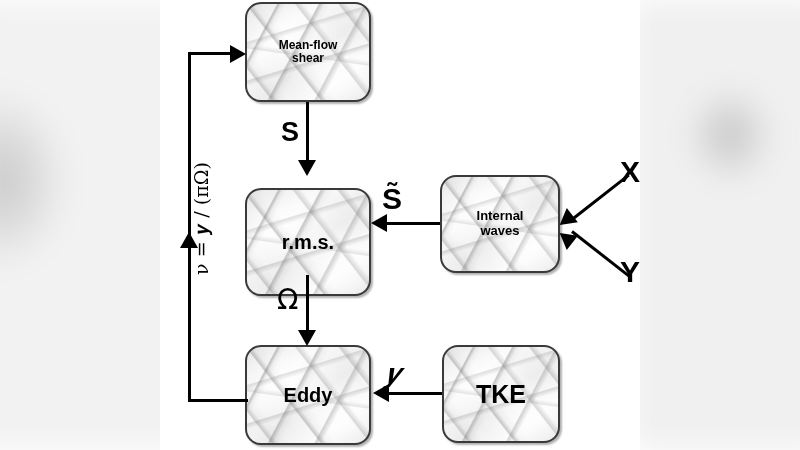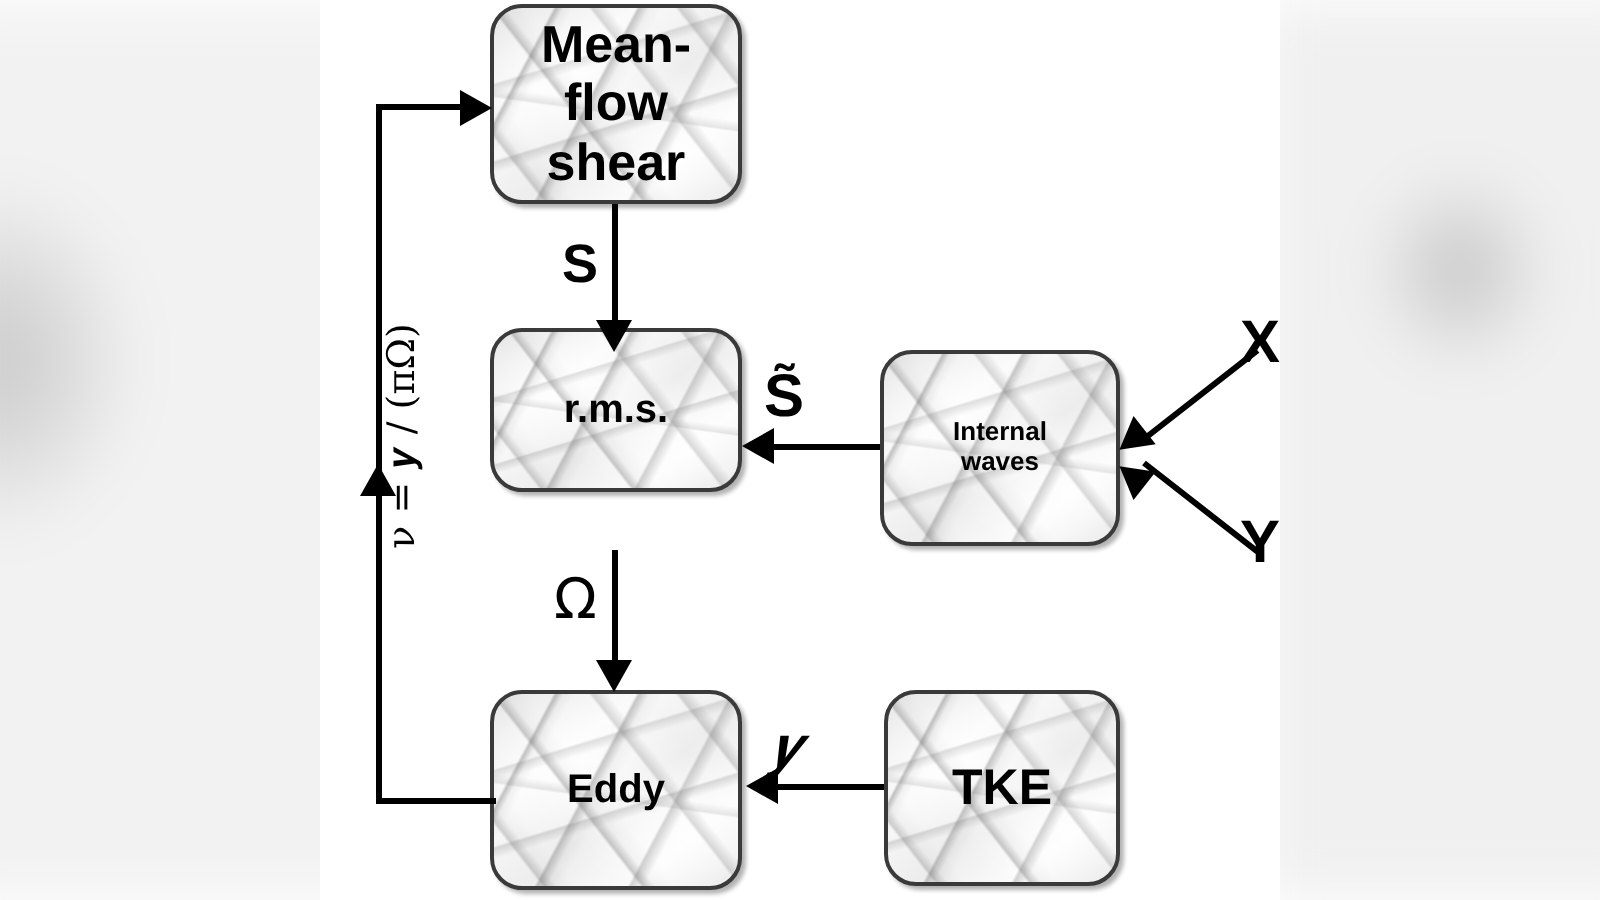--- a/index.html
+++ b/index.html
@@ -74,22 +74,22 @@
       linear-gradient(52deg, rgba(130,130,130,0.00) 0%, rgba(130,130,130,0.00) 12%, rgba(110,110,110,0.30) 13%, rgba(130,130,130,0.05) 16%, rgba(130,130,130,0.00) 21%, rgba(130,130,130,0.00) 37%, rgba(100,100,100,0.33) 38%, rgba(140,140,140,0.06) 41%, rgba(130,130,130,0.00) 46%, rgba(130,130,130,0.00) 62%, rgba(115,115,115,0.26) 63%, rgba(130,130,130,0.00) 67%, rgba(130,130,130,0.00) 84%, rgba(110,110,110,0.28) 85%, rgba(130,130,130,0.00) 89%, rgba(130,130,130,0.00) 100%),
       linear-gradient(163deg, rgba(140,140,140,0.00) 0%, rgba(140,140,140,0.00) 28%, rgba(120,120,120,0.22) 29%, rgba(140,140,140,0.00) 33%, rgba(140,140,140,0.00) 57%, rgba(118,118,118,0.25) 58%, rgba(140,140,140,0.00) 62%, rgba(140,140,140,0.00) 100%),
       linear-gradient(8deg, rgba(150,150,150,0.00) 0%, rgba(150,150,150,0.00) 45%, rgba(125,125,125,0.18) 46%, rgba(150,150,150,0.00) 50%, rgba(150,150,150,0.00) 100%),
       radial-gradient(ellipse 70% 60% at 30% 35%, rgba(255,255,255,0.85) 0%, rgba(255,255,255,0.0) 70%),
       radial-gradient(ellipse 60% 55% at 75% 70%, rgba(255,255,255,0.75) 0%, rgba(255,255,255,0.0) 70%),
       linear-gradient(140deg, #e3e3e3 0%, #fafafa 30%, #ededed 55%, #fcfcfc 78%, #e8e8e8 100%);
     background-size: 100% 100%, 100% 100%, 100% 100%, 100% 100%, 100% 100%, 100% 100%, 100% 100%;
   }
   .node-label { position: relative; z-index: 2; }
 
-  #node-mean-flow-shear { left: 85px;  top: 2px;   width: 126px; height: 100px; font-size: 26px; }
-  #node-rms-vorticity   { left: 85px;  top: 164px; width: 126px; height: 82px; font-size: 20px; }
+  #node-mean-flow-shear { left: 85px;  top: 2px;   width: 126px; height: 100px; font-size: 12px; }
+  #node-rms-vorticity   { left: 85px;  top: 188px; width: 126px; height: 108px; font-size: 20px; }
   #node-internal-waves  { left: 280px; top: 175px; width: 120px; height: 98px;  font-size: 13px; }
   #node-eddy-viscosity  { left: 85px;  top: 345px; width: 126px; height: 100px; font-size: 20px; }
   #node-tke             { left: 282px; top: 345px; width: 118px; height: 98px;  font-size: 25px; }
 
   
   .line-v { position: absolute; width: 3px; background: #000; }
   .line-h { position: absolute; height: 3px; background: #000; }
 
   .arrow-down, .arrow-up, .arrow-left, .arrow-right {
     position: absolute;

